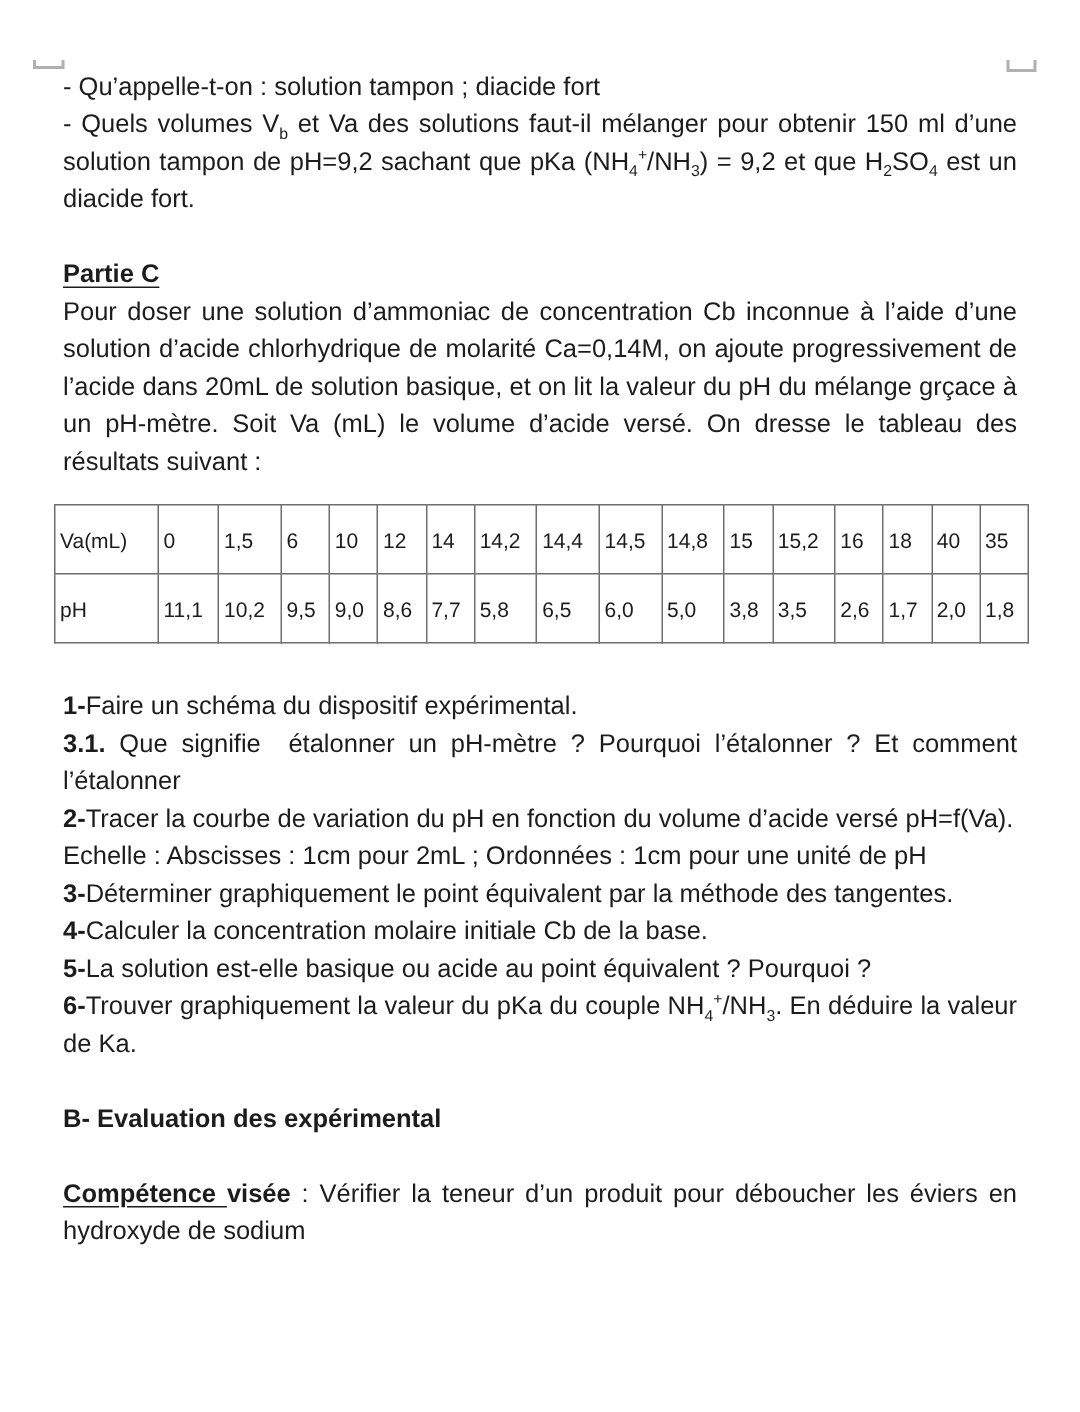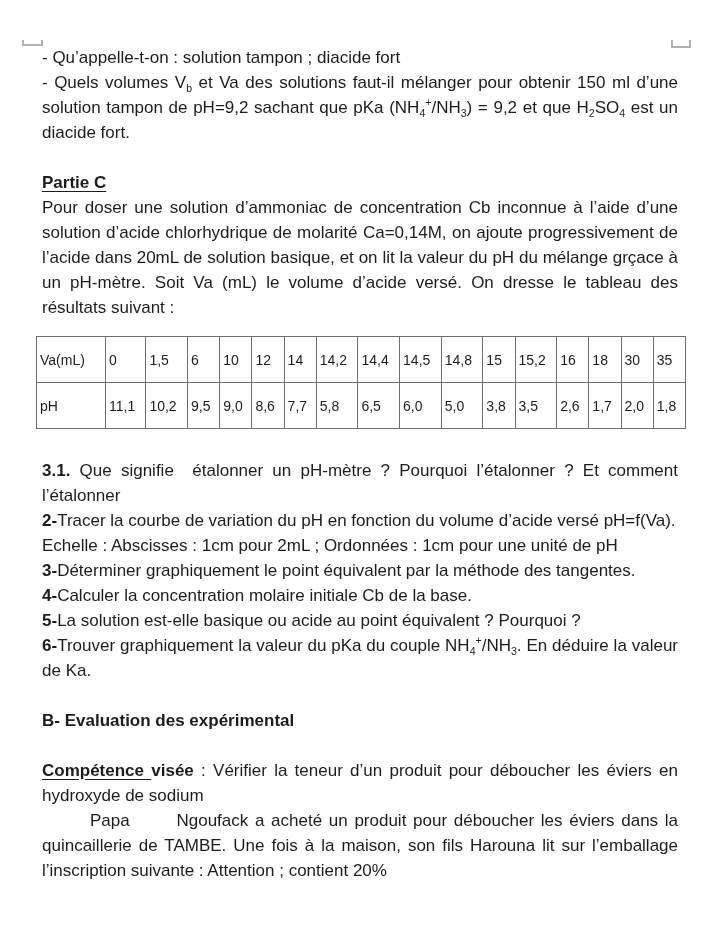--- a/index.html
+++ b/index.html
@@ -88,21 +88,21 @@
             <td>12</td>
             <td>14</td>
             <td>14,2</td>
             <td>14,4</td>
             <td>14,5</td>
             <td>14,8</td>
             <td>15</td>
             <td>15,2</td>
             <td>16</td>
             <td>18</td>
-            <td>30</td>
+            <td>40</td>
             <td>35</td>
           </tr>
           <tr>
             <td class="row-label">pH</td>
             <td>11,1</td>
             <td>10,2</td>
             <td>9,5</td>
             <td>9,0</td>
             <td>8,6</td>
             <td>7,7</td>
@@ -114,30 +114,30 @@
             <td>3,5</td>
             <td>2,6</td>
             <td>1,7</td>
             <td>2,0</td>
             <td>1,8</td>
           </tr>
         </tbody>
     </table>
 
     <div class="questions">
+      <p><span class="b">1-</span><span>Faire un schéma du dispositif expérimental.</span></p>
       <p><span class="b">3.1.</span><span> Que signifie &nbsp;étalonner un pH-mètre ? Pourquoi l’étalonner ? Et comment l’étalonner</span></p>
       <p><span class="b">2-</span><span>Tracer la courbe de variation du pH en fonction du volume d’acide versé pH=f(Va).</span></p>
       <p><span>Echelle : Abscisses : 1cm pour 2mL ; Ordonnées : 1cm pour une unité de pH</span></p>
       <p><span class="b">3-</span><span>Déterminer graphiquement le point équivalent par la méthode des tangentes.</span></p>
       <p><span class="b">4-</span><span>Calculer la concentration molaire initiale Cb de la base.</span></p>
       <p><span class="b">5-</span><span>La solution est-elle basique ou acide au point équivalent ? Pourquoi ?</span></p>
       <p><span class="b">6-</span><span>Trouver graphiquement la valeur du pKa du couple NH</span><sub>4</sub><sup>+</sup><span>/NH</span><sub>3</sub><span>. En déduire la valeur de Ka.</span></p>
     </div>
 
     <p class="bold mt-blank">B- Evaluation des expérimental</p>
 
 
     <p class="mt-blank"><span class="bu">Compétence&nbsp;</span><span class="b">visée</span><span> : Vérifier la teneur d’un produit pour déboucher les éviers en hydroxyde de sodium</span></p>
 
-    <p class="indent">Papa&nbsp;&nbsp;&nbsp;&nbsp;&nbsp;&nbsp;&nbsp;Ngoufack a acheté un produit pour déboucher les éviers dans la quincaillerie de TAMBE. Une fois à la maison, son fils Harouna lit sur l’emballage l’inscription suivante : Attention ; contient 20%</p>
 
   </div>
 </div>
 
 </body></html>

